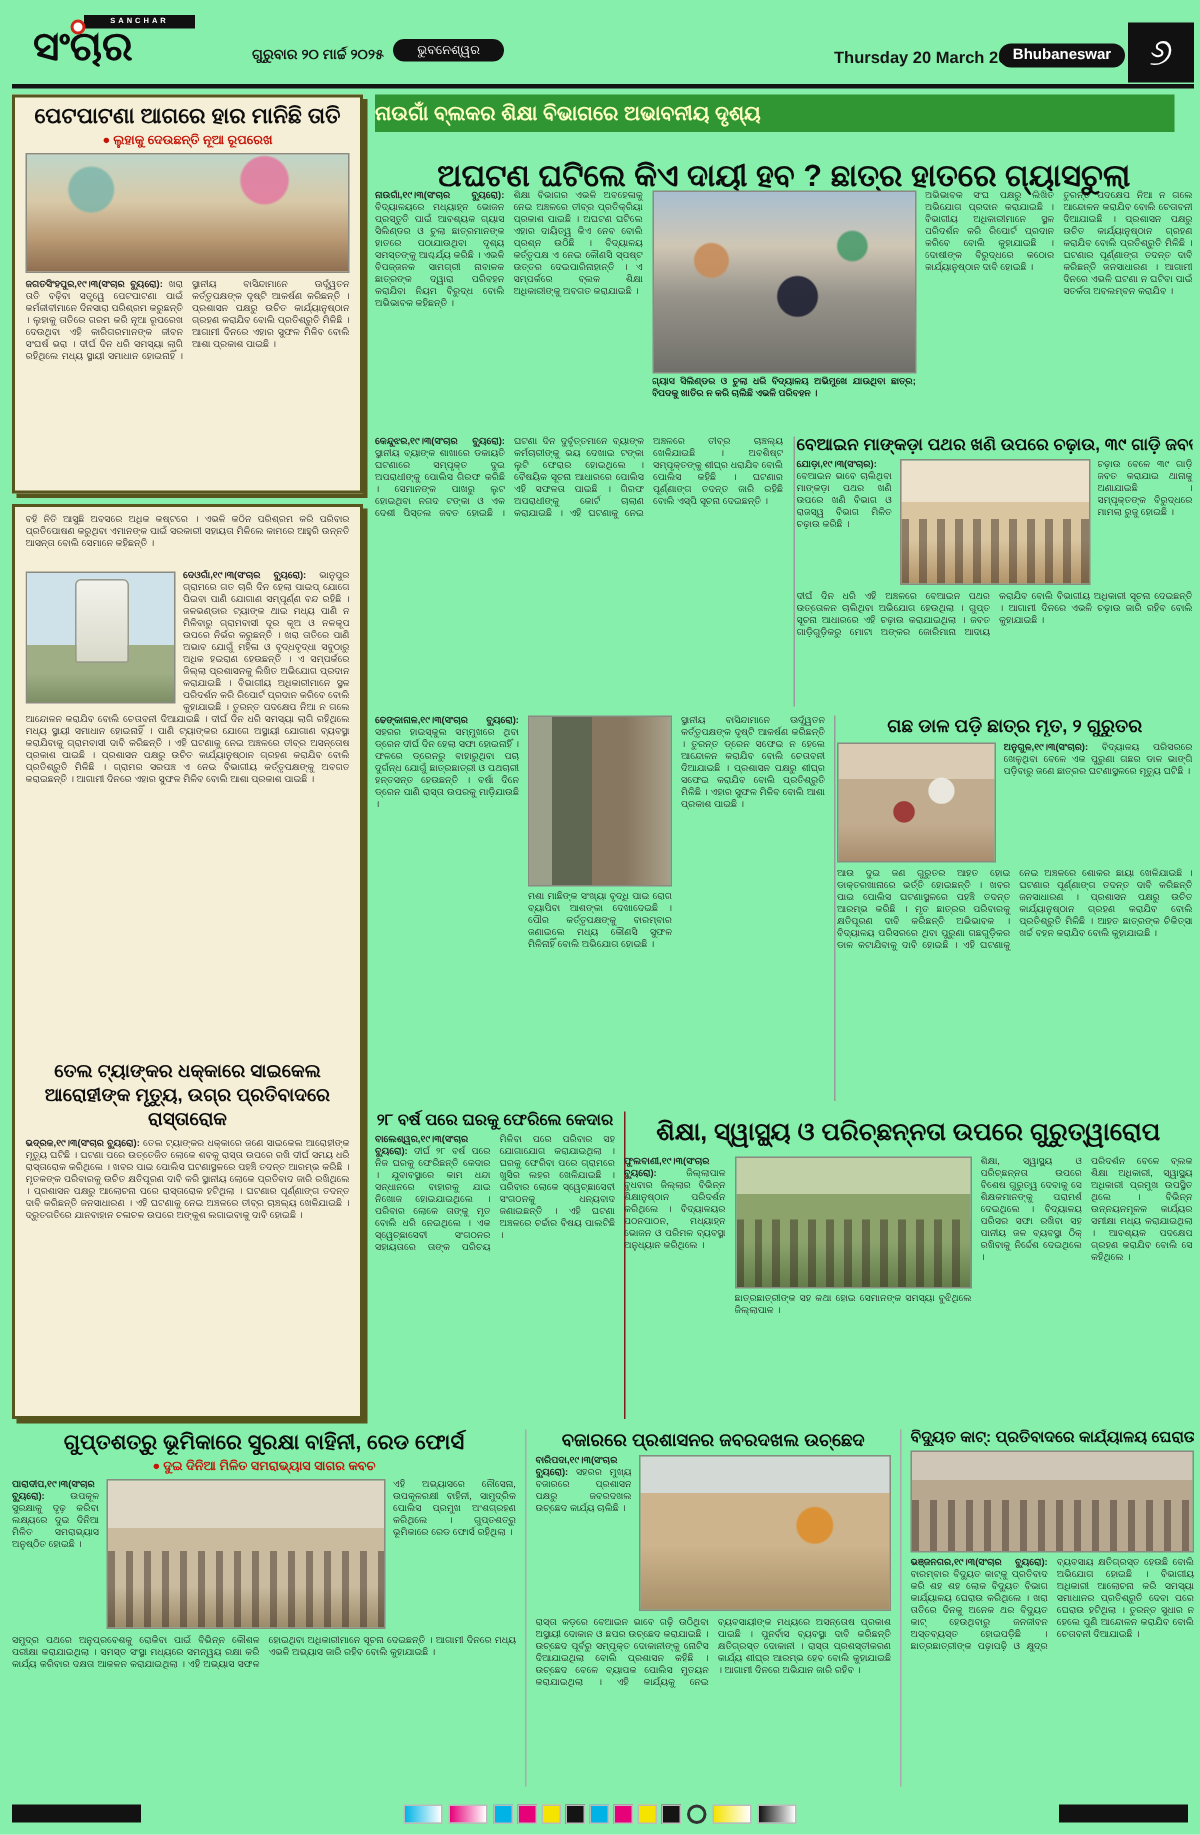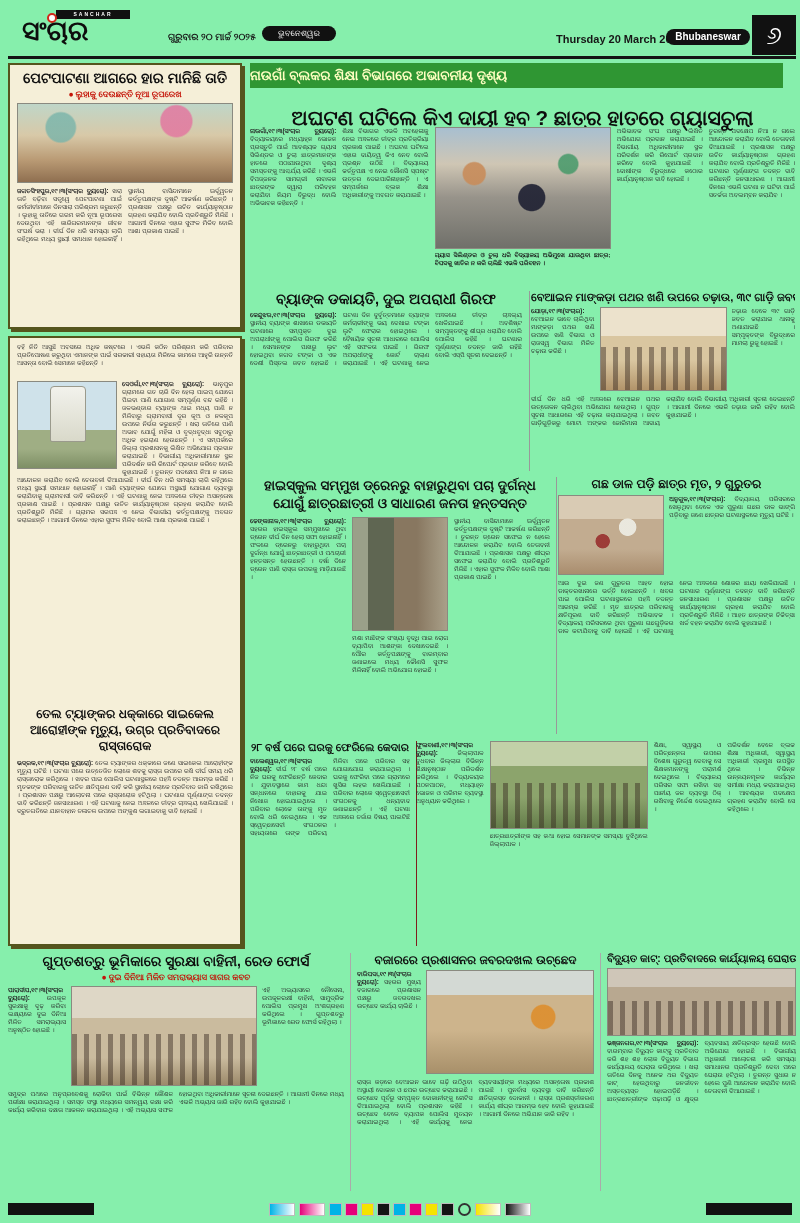--- a/index.html
+++ b/index.html
@@ -183,39 +183,37 @@
     <div class="lead-col smalltext">ଶିକ୍ଷା ବିଭାଗର ଏଭଳି ଅବହେଳାକୁ ନେଇ ଅଞ୍ଚଳରେ ତୀବ୍ର ପ୍ରତିକ୍ରିୟା ପ୍ରକାଶ ପାଇଛି । ଅଘଟଣ ଘଟିଲେ ଏହାର ଦାୟିତ୍ୱ କିଏ ନେବ ବୋଲି ପ୍ରଶ୍ନ ଉଠିଛି । ବିଦ୍ୟାଳୟ କର୍ତ୍ତୃପକ୍ଷ ଏ ନେଇ କୌଣସି ସ୍ପଷ୍ଟ ଉତ୍ତର ଦେଇପାରିନାହାନ୍ତି । ଏ ସମ୍ପର୍କରେ ବ୍ଲକ ଶିକ୍ଷା ଅଧିକାରୀଙ୍କୁ ଅବଗତ କରାଯାଇଛି ।</div>
     <div class="lead-mid">
       <div class="photo" id="ph-main"></div>
       <div class="caption">ଗ୍ୟାସ ସିଲିଣ୍ଡର ଓ ଚୁଲା ଧରି ବିଦ୍ୟାଳୟ ଅଭିମୁଖେ ଯାଉଥିବା ଛାତ୍ର; ବିପଦକୁ ଖାତିର ନ କରି ଚାଲିଛି ଏଭଳି ପରିବହନ ।</div>
     </div>
     <div class="lead-col smalltext">ଅଭିଭାବକ ସଂଘ ପକ୍ଷରୁ ଲିଖିତ ଅଭିଯୋଗ ପ୍ରଦାନ କରାଯାଇଛି । ବିଭାଗୀୟ ଅଧିକାରୀମାନେ ସ୍ଥଳ ପରିଦର୍ଶନ କରି ରିପୋର୍ଟ ପ୍ରଦାନ କରିବେ ବୋଲି କୁହାଯାଇଛି । ଦୋଷୀଙ୍କ ବିରୁଦ୍ଧରେ କଠୋର କାର୍ଯ୍ୟାନୁଷ୍ଠାନ ଦାବି ହୋଇଛି ।</div>
     <div class="lead-col smalltext">ତୁରନ୍ତ ପଦକ୍ଷେପ ନିଆ ନ ଗଲେ ଆନ୍ଦୋଳନ କରାଯିବ ବୋଲି ଚେତାବନୀ ଦିଆଯାଇଛି । ପ୍ରଶାସନ ପକ୍ଷରୁ ଉଚିତ କାର୍ଯ୍ୟାନୁଷ୍ଠାନ ଗ୍ରହଣ କରାଯିବ ବୋଲି ପ୍ରତିଶ୍ରୁତି ମିଳିଛି । ଘଟଣାର ପୂର୍ଣ୍ଣାଙ୍ଗ ତଦନ୍ତ ଦାବି କରିଛନ୍ତି ଜନସାଧାରଣ । ଆଗାମୀ ଦିନରେ ଏଭଳି ଘଟଣା ନ ଘଟିବା ପାଇଁ ସତର୍କତା ଅବଲମ୍ବନ କରାଯିବ ।</div>
   </div>
 
   <div class="abs" id="bank">
-    <h2 class="hl bank-h nowrap">ବ୍ୟାଙ୍କ ଡକାୟତି, ଦୁଇ ଅପରାଧୀ ଗିରଫ</h2>
     <div class="smalltext cols3" style="height:152px;">
       <b class="dl">କେନ୍ଦୁଝର,୧୯।୩(ସଂଚାର ବ୍ୟୁରୋ):</b> <span>ସ୍ଥାନୀୟ ବ୍ୟାଙ୍କ ଶାଖାରେ ଡକାୟତି ଘଟଣାରେ ସମ୍ପୃକ୍ତ ଦୁଇ ଅପରାଧୀଙ୍କୁ ପୋଲିସ ଗିରଫ କରିଛି । ସେମାନଙ୍କ ପାଖରୁ ଲୁଟ ହୋଇଥିବା ନଗଦ ଟଙ୍କା ଓ ଏକ ଦେଶୀ ପିସ୍ତଲ ଜବତ ହୋଇଛି । ଘଟଣା ଦିନ ଦୁର୍ବୃତ୍ତମାନେ ବ୍ୟାଙ୍କ କର୍ମଚାରୀଙ୍କୁ ଭୟ ଦେଖାଇ ଟଙ୍କା ଲୁଟି ଫେରାର ହୋଇଥିଲେ । ବୈଷୟିକ ସୂଚନା ଆଧାରରେ ପୋଲିସ ଏହି ସଫଳତା ପାଇଛି । ଗିରଫ ଅପରାଧୀଙ୍କୁ କୋର୍ଟ ଚାଲାଣ କରାଯାଇଛି । ଏହି ଘଟଣାକୁ ନେଇ ଅଞ୍ଚଳରେ ତୀବ୍ର ଚାଞ୍ଚଲ୍ୟ ଖେଳିଯାଇଛି । ଅବଶିଷ୍ଟ ସମ୍ପୃକ୍ତଙ୍କୁ ଶୀଘ୍ର ଧରାଯିବ ବୋଲି ପୋଲିସ କହିଛି । ଘଟଣାର ପୂର୍ଣ୍ଣାଙ୍ଗ ତଦନ୍ତ ଜାରି ରହିଛି ବୋଲି ଏସ୍‌ପି ସୂଚନା ଦେଇଛନ୍ତି ।</span>
     </div>
   </div>
   <div class="abs" id="quarry">
     <h2 class="hl quarry-h nowrap">ବେଆଇନ ମାଙ୍କଡ଼ା ପଥର ଖଣି ଉପରେ ଚଢ଼ାଉ, ୩୯ ଗାଡ଼ି ଜବତ</h2>
     <div class="qrow">
       <div class="qcol smalltext">
         <b class="dl">ଯୋଡ଼ା,୧୯।୩(ସଂଚାର):</b> <span>ବେଆଇନ ଭାବେ ଚାଲିଥିବା ମାଙ୍କଡ଼ା ପଥର ଖଣି ଉପରେ ଖଣି ବିଭାଗ ଓ ରାଜସ୍ୱ ବିଭାଗ ମିଳିତ ଚଢ଼ାଉ କରିଛି ।</span>
       </div>
       <div class="photo figures" id="ph-quarry"></div>
       <div class="qcol smalltext">ଚଢ଼ାଉ ବେଳେ ୩୯ ଗାଡ଼ି ଜବତ କରାଯାଇ ଥାନାକୁ ଅଣାଯାଇଛି । ସମ୍ପୃକ୍ତଙ୍କ ବିରୁଦ୍ଧରେ ମାମଲା ରୁଜୁ ହୋଇଛି ।</div>
     </div>
     <div class="smalltext cols2" style="height:66px;margin-top:4px;">ଦୀର୍ଘ ଦିନ ଧରି ଏହି ଅଞ୍ଚଳରେ ବେଆଇନ ପଥର ଉତ୍ତୋଳନ ଚାଲିଥିବା ଅଭିଯୋଗ ହେଉଥିଲା । ଗୁପ୍ତ ସୂଚନା ଆଧାରରେ ଏହି ଚଢ଼ାଉ କରାଯାଇଥିଲା । ଜବତ ଗାଡ଼ିଗୁଡ଼ିକରୁ ମୋଟା ଅଙ୍କର ଜୋରିମାନା ଆଦାୟ କରାଯିବ ବୋଲି ବିଭାଗୀୟ ଅଧିକାରୀ ସୂଚନା ଦେଇଛନ୍ତି । ଆଗାମୀ ଦିନରେ ଏଭଳି ଚଢ଼ାଉ ଜାରି ରହିବ ବୋଲି କୁହାଯାଇଛି ।</div>
   </div>
 
   <div class="abs" id="drain">
-    <h2 class="hl drain-h">ହାଇସ୍କୁଲ ସମ୍ମୁଖ ଡ୍ରେନରୁ ବାହାରୁଥିବା ପଚା ଦୁର୍ଗନ୍ଧ ଯୋଗୁଁ ଛାତ୍ରଛାତ୍ରୀ ଓ ସାଧାରଣ ଜନତା ହନ୍ତସନ୍ତ</h2>
     <div class="drow">
       <div class="dcol smalltext">
         <b class="dl">ଢେଙ୍କାନାଳ,୧୯।୩(ସଂଚାର ବ୍ୟୁରୋ):</b> <span>ସହରର ହାଇସ୍କୁଲ ସମ୍ମୁଖରେ ଥିବା ଡ୍ରେନ ଦୀର୍ଘ ଦିନ ହେଲା ସଫା ହୋଇନାହିଁ । ଫଳରେ ଡ୍ରେନରୁ ବାହାରୁଥିବା ପଚା ଦୁର୍ଗନ୍ଧ ଯୋଗୁଁ ଛାତ୍ରଛାତ୍ରୀ ଓ ପଥଚାରୀ ହନ୍ତସନ୍ତ ହେଉଛନ୍ତି । ବର୍ଷା ଦିନେ ଡ୍ରେନ ପାଣି ରାସ୍ତା ଉପରକୁ ମାଡ଼ିଯାଉଛି ।</span>
       </div>
       <div class="dcol">
         <div class="photo" id="ph-drain"></div>
         <div class="smalltext" style="height:92px;">ମଶା ମାଛିଙ୍କ ସଂଖ୍ୟା ବୃଦ୍ଧି ପାଇ ରୋଗ ବ୍ୟାପିବା ଆଶଙ୍କା ଦେଖାଦେଇଛି । ପୌର କର୍ତ୍ତୃପକ୍ଷଙ୍କୁ ବାରମ୍ବାର ଜଣାଇଲେ ମଧ୍ୟ କୌଣସି ସୁଫଳ ମିଳିନାହିଁ ବୋଲି ଅଭିଯୋଗ ହୋଇଛି ।</div>
       </div>
       <div class="dcol smalltext">ସ୍ଥାନୀୟ ବାସିନ୍ଦାମାନେ ଊର୍ଦ୍ଧ୍ୱତନ କର୍ତ୍ତୃପକ୍ଷଙ୍କ ଦୃଷ୍ଟି ଆକର୍ଷଣ କରିଛନ୍ତି । ତୁରନ୍ତ ଡ୍ରେନ ସଫେଇ ନ ହେଲେ ଆନ୍ଦୋଳନ କରାଯିବ ବୋଲି ଚେତାବନୀ ଦିଆଯାଇଛି । ପ୍ରଶାସନ ପକ୍ଷରୁ ଶୀଘ୍ର ସଫେଇ କରାଯିବ ବୋଲି ପ୍ରତିଶ୍ରୁତି ମିଳିଛି । ଏହାର ସୁଫଳ ମିଳିବ ବୋଲି ଆଶା ପ୍ରକାଶ ପାଇଛି ।</div>
     </div>
@@ -231,20 +229,21 @@
     <div class="smalltext cols2" style="height:148px;margin-top:4px;">ଆଉ ଦୁଇ ଜଣ ଗୁରୁତର ଆହତ ହୋଇ ଡାକ୍ତରଖାନାରେ ଭର୍ତ୍ତି ହୋଇଛନ୍ତି । ଖବର ପାଇ ପୋଲିସ ଘଟଣାସ୍ଥଳରେ ପହଞ୍ଚି ତଦନ୍ତ ଆରମ୍ଭ କରିଛି । ମୃତ ଛାତ୍ରର ପରିବାରକୁ କ୍ଷତିପୂରଣ ଦାବି କରିଛନ୍ତି ଅଭିଭାବକ । ବିଦ୍ୟାଳୟ ପରିସରରେ ଥିବା ପୁରୁଣା ଗଛଗୁଡ଼ିକର ଡାଳ କଟାଯିବାକୁ ଦାବି ହୋଇଛି । ଏହି ଘଟଣାକୁ ନେଇ ଅଞ୍ଚଳରେ ଶୋକର ଛାୟା ଖେଳିଯାଇଛି । ଘଟଣାର ପୂର୍ଣ୍ଣାଙ୍ଗ ତଦନ୍ତ ଦାବି କରିଛନ୍ତି ଜନସାଧାରଣ । ପ୍ରଶାସନ ପକ୍ଷରୁ ଉଚିତ କାର୍ଯ୍ୟାନୁଷ୍ଠାନ ଗ୍ରହଣ କରାଯିବ ବୋଲି ପ୍ରତିଶ୍ରୁତି ମିଳିଛି । ଆହତ ଛାତ୍ରଙ୍କ ଚିକିତ୍ସା ଖର୍ଚ୍ଚ ବହନ କରାଯିବ ବୋଲି କୁହାଯାଇଛି ।</div>
   </div>
 
   <div class="abs" id="kedar">
     <h2 class="hl kedar-h">୨୮ ବର୍ଷ ପରେ ଘରକୁ ଫେରିଲେ କେଦାର</h2>
     <div class="smalltext cols2" style="height:172px;">
       <b class="dl">ବାଲେଶ୍ୱର,୧୯।୩(ସଂଚାର ବ୍ୟୁରୋ):</b> <span>ଦୀର୍ଘ ୨୮ ବର୍ଷ ପରେ ନିଜ ଘରକୁ ଫେରିଛନ୍ତି କେଦାର । ଯୁବାବସ୍ଥାରେ କାମ ଧନ୍ଦା ସନ୍ଧାନରେ ବାହାରକୁ ଯାଇ ନିଖୋଜ ହୋଇଯାଇଥିଲେ । ପରିବାର ଲୋକେ ତାଙ୍କୁ ମୃତ ବୋଲି ଧରି ନେଇଥିଲେ । ଏକ ସ୍ୱେଚ୍ଛାସେବୀ ସଂଗଠନର ସହାୟତାରେ ତାଙ୍କ ପରିଚୟ ମିଳିବା ପରେ ପରିବାର ସହ ଯୋଗାଯୋଗ କରାଯାଇଥିଲା । ଘରକୁ ଫେରିବା ପରେ ଗ୍ରାମରେ ଖୁସିର ଲହର ଖେଳିଯାଇଛି । ପରିବାର ଲୋକେ ସ୍ୱେଚ୍ଛାସେବୀ ସଂଗଠନକୁ ଧନ୍ୟବାଦ ଜଣାଇଛନ୍ତି । ଏହି ଘଟଣା ଅଞ୍ଚଳରେ ଚର୍ଚ୍ଚାର ବିଷୟ ପାଲଟିଛି ।</span>
     </div>
   </div>
   <div class="abs" id="collector">
+    <h2 class="hl coll-h nowrap">ଶିକ୍ଷା, ସ୍ୱାସ୍ଥ୍ୟ ଓ ପରିଚ୍ଛନ୍ନତା ଉପରେ ଗୁରୁତ୍ୱାରୋପ</h2>
     <div class="crow">
       <div class="ccol smalltext">
         <b class="dl">ଫୁଲବାଣୀ,୧୯।୩(ସଂଚାର ବ୍ୟୁରୋ):</b> <span>ଜିଲ୍ଲାପାଳ ବୁଧବାର ଜିଲ୍ଲାର ବିଭିନ୍ନ ଶିକ୍ଷାନୁଷ୍ଠାନ ପରିଦର୍ଶନ କରିଥିଲେ । ବିଦ୍ୟାଳୟର ପଠନପାଠନ, ମଧ୍ୟାହ୍ନ ଭୋଜନ ଓ ପରିମଳ ବ୍ୟବସ୍ଥା ଅନୁଧ୍ୟାନ କରିଥିଲେ ।</span>
       </div>
       <div class="cmid">
         <div class="photo figures" id="ph-coll"></div>
         <div class="smalltext" style="height:56px;">ଛାତ୍ରଛାତ୍ରୀଙ୍କ ସହ କଥା ହୋଇ ସେମାନଙ୍କ ସମସ୍ୟା ବୁଝିଥିଲେ ଜିଲ୍ଲାପାଳ ।</div>
       </div>
       <div class="ccol smalltext">ଶିକ୍ଷା, ସ୍ୱାସ୍ଥ୍ୟ ଓ ପରିଚ୍ଛନ୍ନତା ଉପରେ ବିଶେଷ ଗୁରୁତ୍ୱ ଦେବାକୁ ସେ ଶିକ୍ଷକମାନଙ୍କୁ ପରାମର୍ଶ ଦେଇଥିଲେ । ବିଦ୍ୟାଳୟ ପରିସର ସଫା ରଖିବା ସହ ପାନୀୟ ଜଳ ବ୍ୟବସ୍ଥା ଠିକ୍ ରଖିବାକୁ ନିର୍ଦ୍ଦେଶ ଦେଇଥିଲେ ।</div>
       <div class="ccol smalltext">ପରିଦର୍ଶନ ବେଳେ ବ୍ଲକ ଶିକ୍ଷା ଅଧିକାରୀ, ସ୍ୱାସ୍ଥ୍ୟ ଅଧିକାରୀ ପ୍ରମୁଖ ଉପସ୍ଥିତ ଥିଲେ । ବିଭିନ୍ନ ଉନ୍ନୟନମୂଳକ କାର୍ଯ୍ୟର ସମୀକ୍ଷା ମଧ୍ୟ କରାଯାଇଥିଲା । ଆବଶ୍ୟକ ପଦକ୍ଷେପ ଗ୍ରହଣ କରାଯିବ ବୋଲି ସେ କହିଥିଲେ ।</div>

